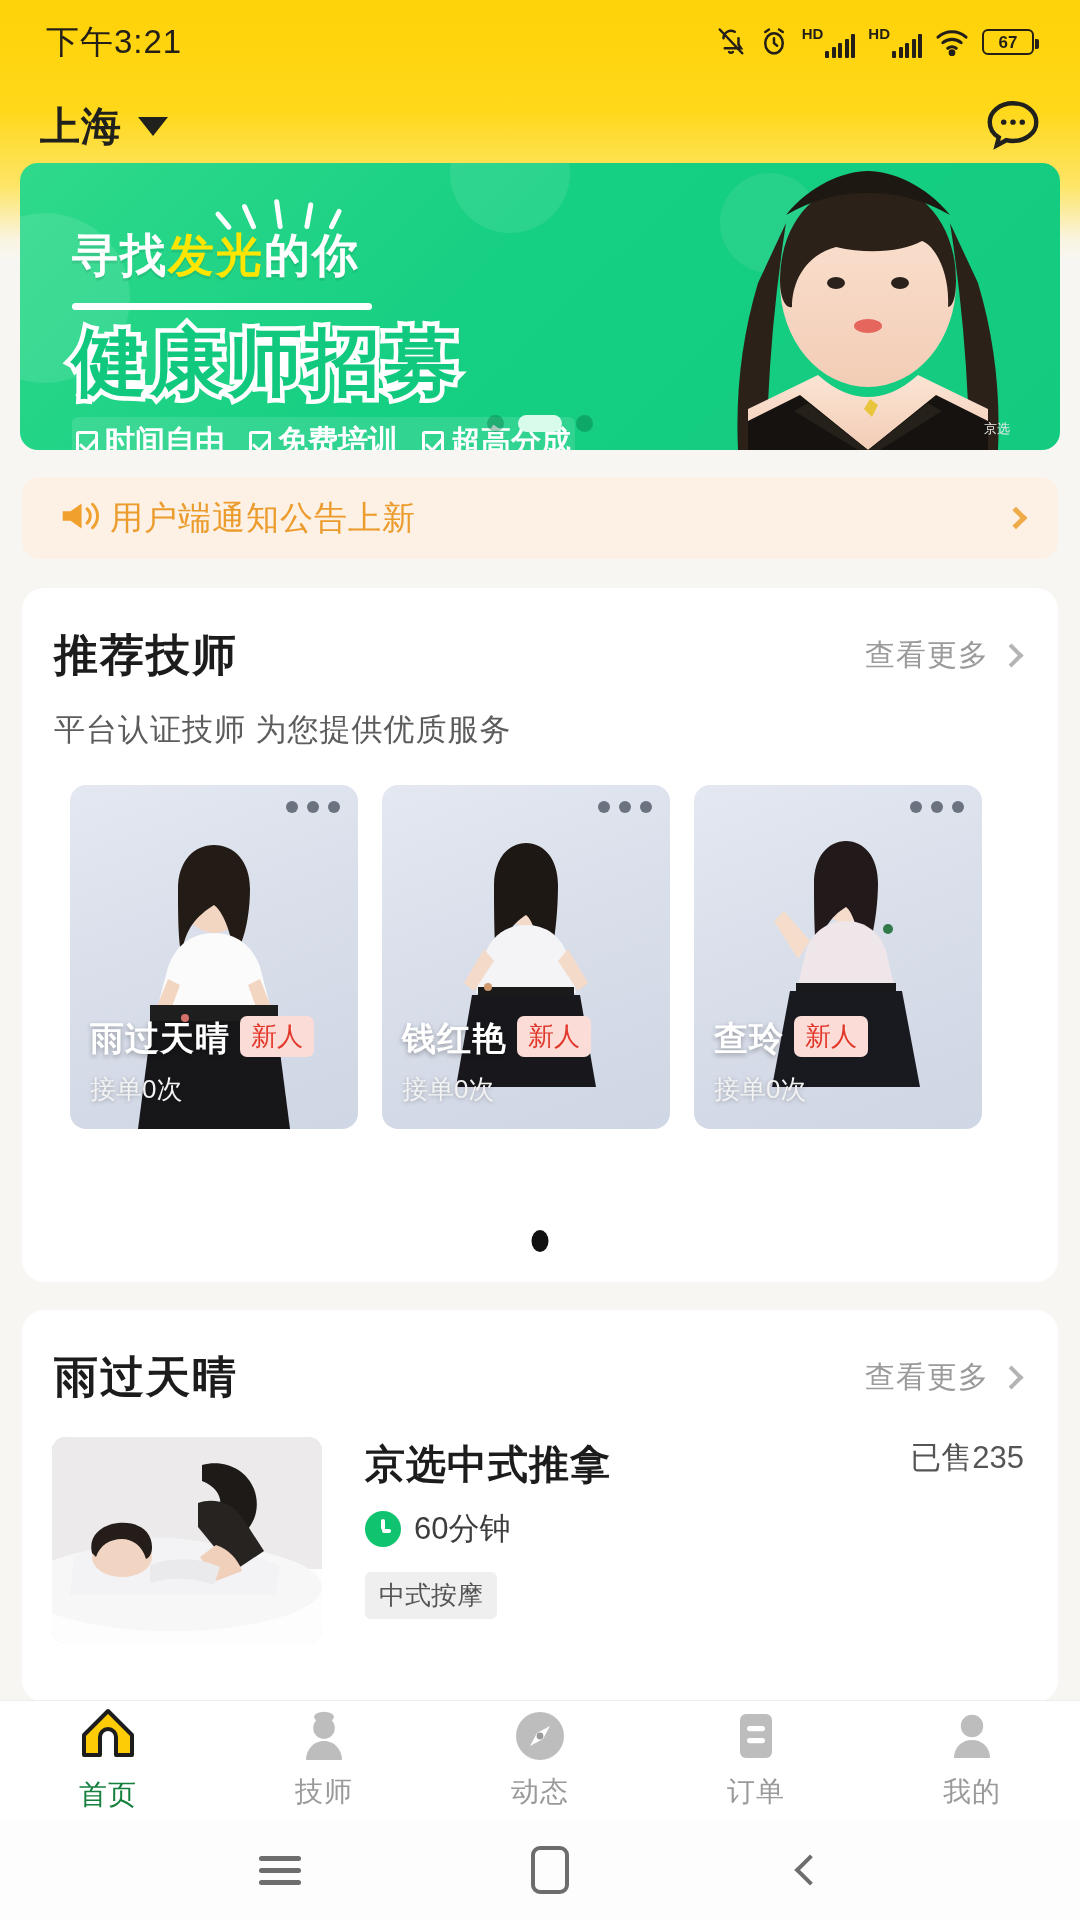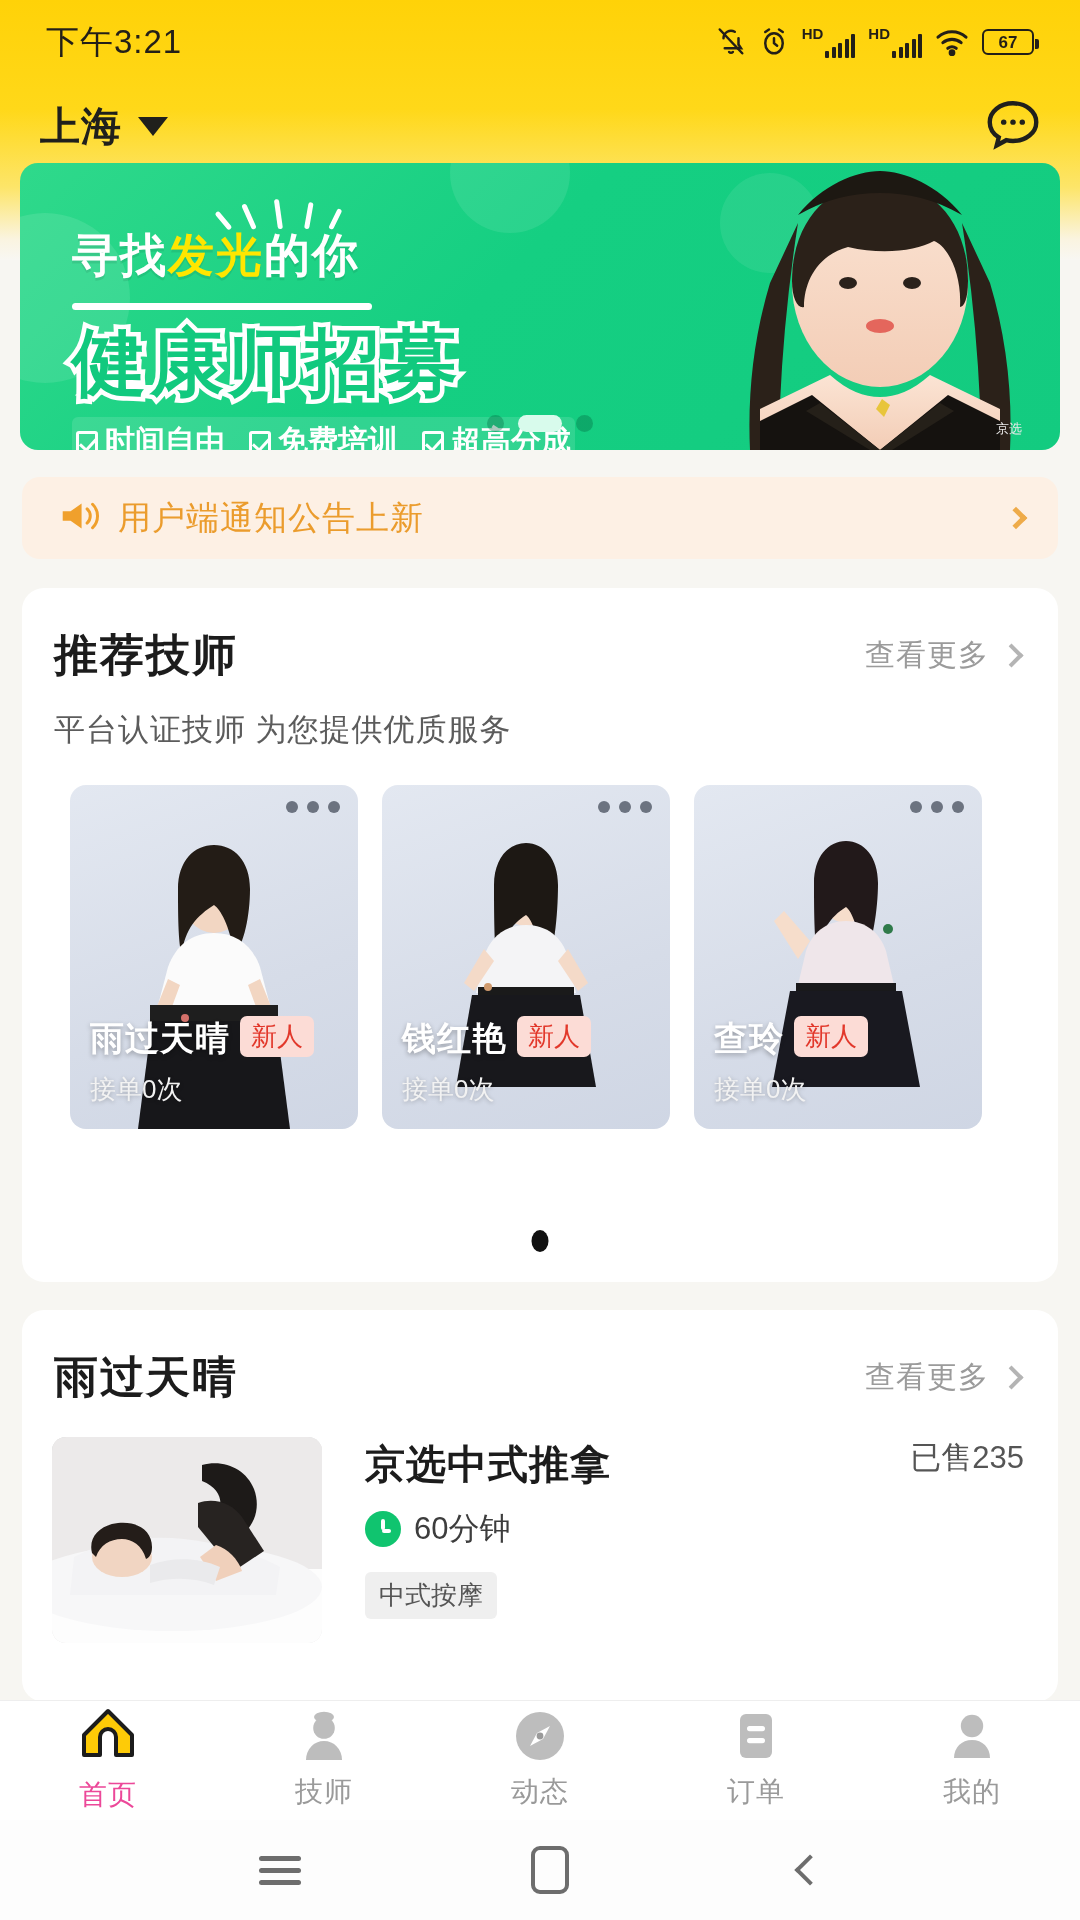--- a/index.html
+++ b/index.html
@@ -82,33 +82,33 @@
     line-height:1.1;
   }
   .line3 {
     display:flex; gap:24px; margin-top:14px; align-items:center;
     background:rgba(255,255,255,0.12); border-radius:6px; padding:4px 4px; width:fit-content;
   }
   .chk { display:flex; align-items:center; gap:7px; color:#fff; font-size:30px; font-weight:800; }
   .chkbox { width:22px;height:22px;border:3px solid #fff;border-radius:3px;position:relative; }
   .chkbox:after{content:"";position:absolute;left:4px;top:1px;width:7px;height:13px;border:solid #fff;border-width:0 3px 3px 0;transform:rotate(42deg);}
   .banner-person {
-    position:absolute; right:0; top:0; width:380px; height:287px; overflow:hidden;
+    position:absolute; right:12px; top:0; width:380px; height:287px; overflow:hidden;
   }
   .dots { position:absolute; bottom:18px; left:50%; transform:translateX(-50%); display:flex; align-items:center; gap:14px; }
   .dots i { width:17px; height:17px; border-radius:50%; background:rgba(0,90,55,0.32); display:block; }
   .dots i.on { width:44px; border-radius:10px; background:#d8fbec; }
 
   
   .notice {
     position:absolute; top:477px; left:22px; width:1036px; height:82px;
     background:#fdf0e4; border-radius:18px;
     display:flex; align-items:center; padding:0 34px 0 36px; justify-content:space-between;
   }
-  .notice-left { display:flex; align-items:center; gap:16px; }
+  .notice-left { display:flex; align-items:center; gap:8px; }
   .notice-text { font-size:33px; color:#eb9c2d; letter-spacing:1px; }
   .chev { width:16px;height:16px;border:solid #eeab49;border-width:5px 5px 0 0;transform:rotate(45deg); }
   .chev.grey { border-color:#b4b4b4; border-width:4px 4px 0 0; width:17px;height:17px;}
 
   
   .card {
     position:absolute; left:22px; width:1036px; background:#fff; border-radius:22px;
   }
   .card-tech { top:588px; height:694px; }
   .sec-head { display:flex; align-items:center; justify-content:space-between; padding:38px 38px 0 32px; }
@@ -163,21 +163,21 @@
   }
 
   
   .tabbar {
     position:absolute; bottom:100px; left:0; width:1080px; height:120px;
     background:#fff; border-top:1px solid #eee;
     display:flex; align-items:center; justify-content:space-around;
   }
   .tab { display:flex; flex-direction:column; align-items:center; gap:7px; width:180px; }
   .tab-label { font-size:28px; color:#9a9a9a; letter-spacing:1px; }
-  .tab.active .tab-label { color:#ec4899;margin-top:6px; }
+  .tab.active .tab-label { color:#15803d;margin-top:6px; }
 
   
   .androidnav {
     position:absolute; bottom:0; left:0; width:1080px; height:100px; background:#fdfdfd;
     display:flex; align-items:center; justify-content:center; gap:230px;
   }
   .an-recents i { display:block; width:42px; height:5px; background:#6d6d6d; border-radius:3px; margin:7px 0; }
   .an-home { width:38px;height:48px;border:4px solid #6d6d6d;border-radius:9px; }
   .an-back { width:22px;height:22px;border:solid #6d6d6d;border-width:0 0 4px 4px;transform:rotate(45deg); }
 </style>

